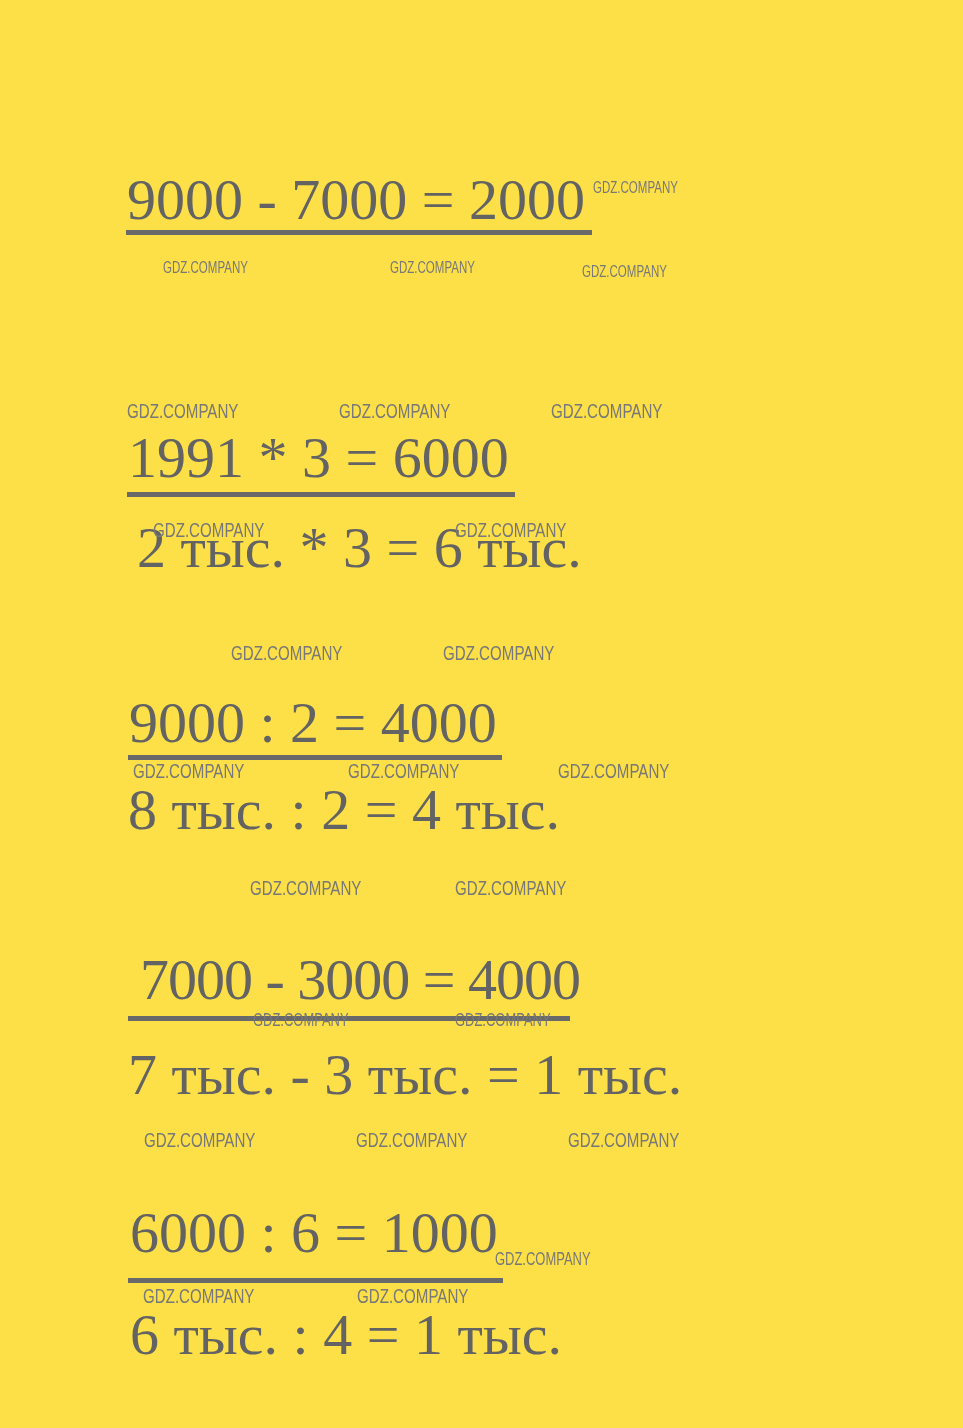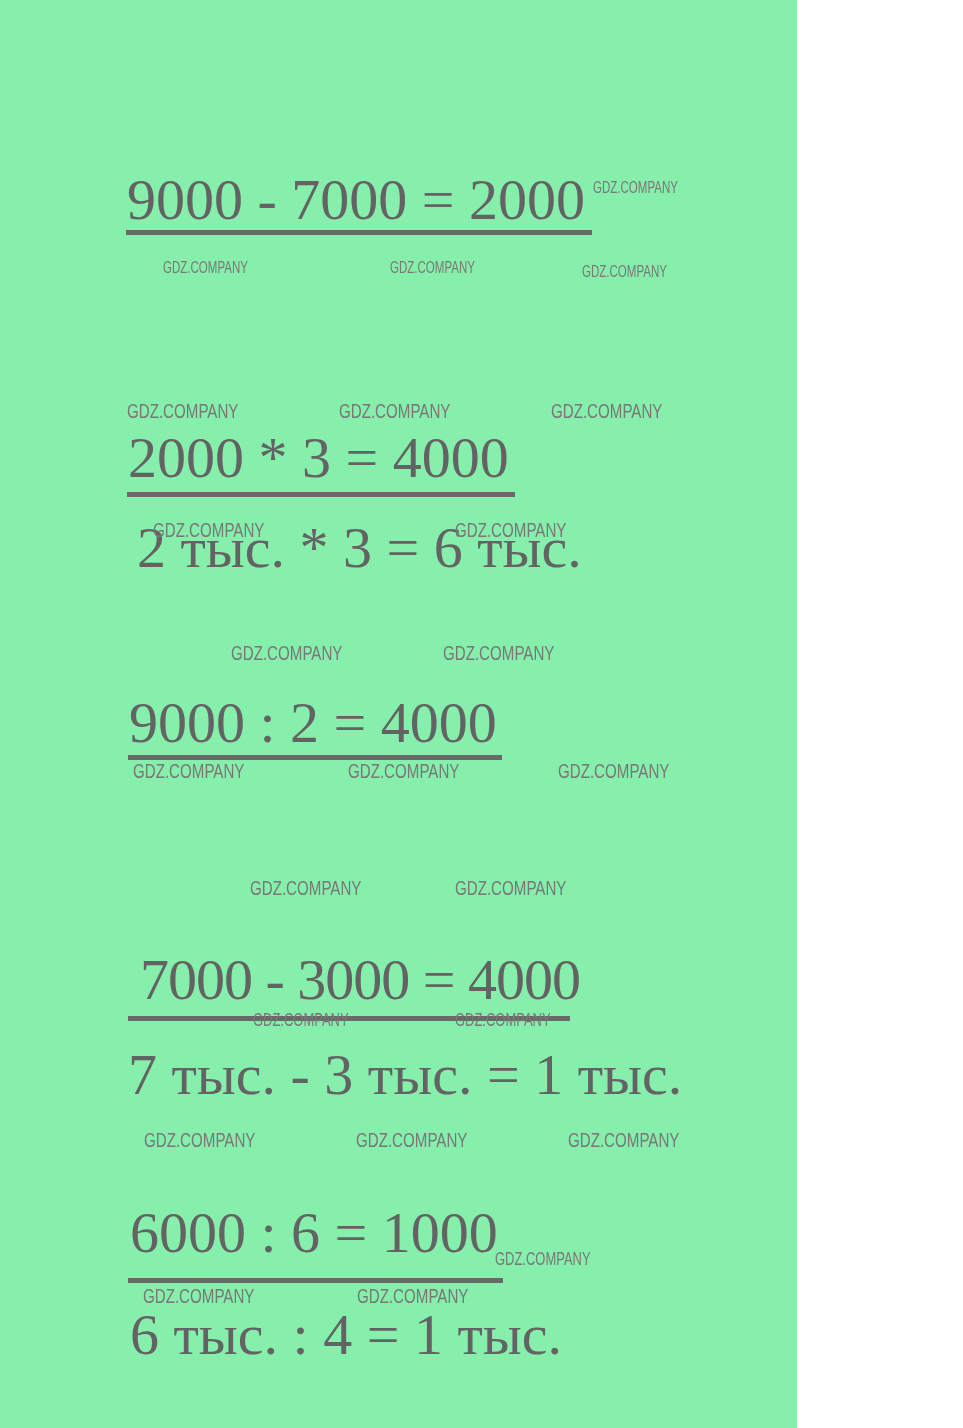--- a/index.html
+++ b/index.html
@@ -1,19 +1,19 @@
 <!DOCTYPE html>
 <html><head>
 <meta charset="utf-8">
 <style>
   html,body{margin:0;padding:0;background:#ffffff;}
   #page{
     position:relative;
-    width:797px;height:1428px;
-    background:#86efac;
+    width:963px;height:1428px;
+    background:#fde047;
     overflow:hidden;
     font-family:"Liberation Serif", serif;
   }
   .eq{
     position:absolute;
     font-family:"Liberation Serif", serif;
     font-size:58px;
     line-height:1;
     color:#636363;
     white-space:nowrap;
@@ -47,34 +47,35 @@
   <div class="rule" style="left:126px;top:230px;width:466px;"></div>
   <span class="wm wm-sm" style="left:593px;top:180px;">GDZ.COMPANY</span>
   <span class="wm wm-sm" style="left:163px;top:260px;">GDZ.COMPANY</span>
   <span class="wm wm-sm" style="left:390px;top:260px;">GDZ.COMPANY</span>
   <span class="wm wm-sm" style="left:582px;top:264px;">GDZ.COMPANY</span>
 
   <span class="wm wm-lg" style="left:127px;top:400px;">GDZ.COMPANY</span>
   <span class="wm wm-lg" style="left:339px;top:400px;">GDZ.COMPANY</span>
   <span class="wm wm-lg" style="left:551px;top:400px;">GDZ.COMPANY</span>
 
-  <div class="eq" style="left:128px;top:429px;">2000 * 3 = 4000</div>
+  <div class="eq" style="left:128px;top:429px;">1991 * 3 = 6000</div>
   <div class="rule" style="left:127px;top:492px;width:388px;"></div>
   <div class="eq" style="left:137px;top:519px;">2 тыс. * 3 = 6 тыс.</div>
   <span class="wm wm-lg" style="left:153px;top:519px;">GDZ.COMPANY</span>
   <span class="wm wm-lg" style="left:455px;top:519px;">GDZ.COMPANY</span>
 
   <span class="wm wm-lg" style="left:231px;top:642px;">GDZ.COMPANY</span>
   <span class="wm wm-lg" style="left:443px;top:642px;">GDZ.COMPANY</span>
 
   <div class="eq" style="left:129px;top:694px;">9000 : 2 = 4000</div>
   <div class="rule" style="left:128px;top:755px;width:374px;"></div>
   <span class="wm wm-lg" style="left:133px;top:760px;">GDZ.COMPANY</span>
   <span class="wm wm-lg" style="left:348px;top:760px;">GDZ.COMPANY</span>
   <span class="wm wm-lg" style="left:558px;top:760px;">GDZ.COMPANY</span>
+  <div class="eq" style="left:128px;top:781px;">8 тыс. : 2 = 4 тыс.</div>
 
   <span class="wm wm-lg" style="left:250px;top:877px;">GDZ.COMPANY</span>
   <span class="wm wm-lg" style="left:455px;top:877px;">GDZ.COMPANY</span>
 
   <div class="eq" style="left:140px;top:951px;letter-spacing:-1px;">7000 - 3000 = 4000</div>
   <div class="rule" style="left:128px;top:1016px;width:442px;"></div>
   <span class="wm wm-md" style="left:253px;top:1011px;">GDZ.COMPANY</span>
   <span class="wm wm-md" style="left:455px;top:1011px;">GDZ.COMPANY</span>
   <div class="eq" style="left:128px;top:1046px;">7 тыс. - 3 тыс. = 1 тыс.</div>
 

